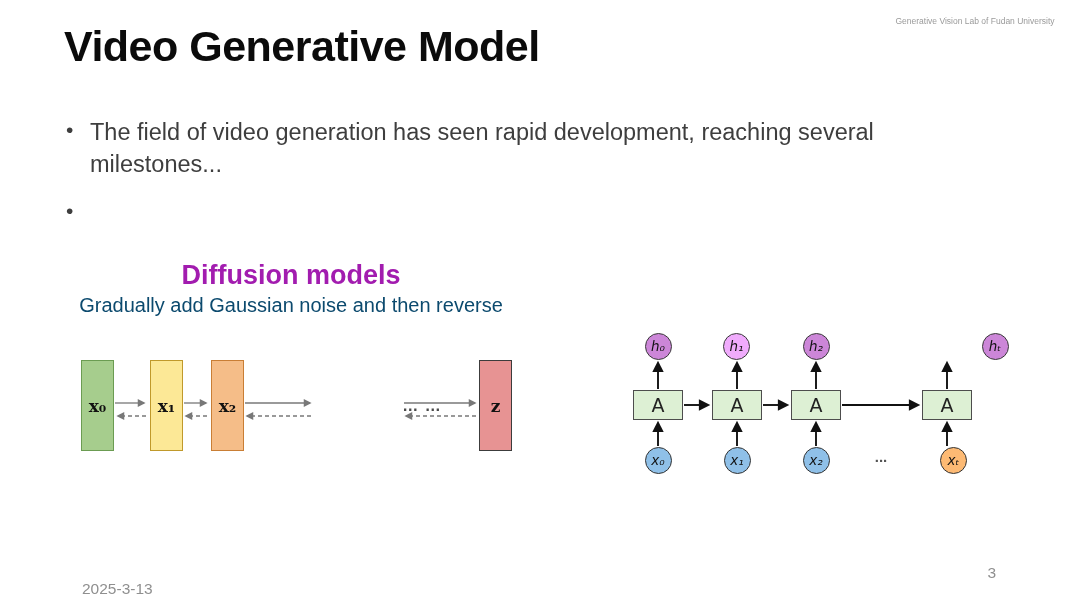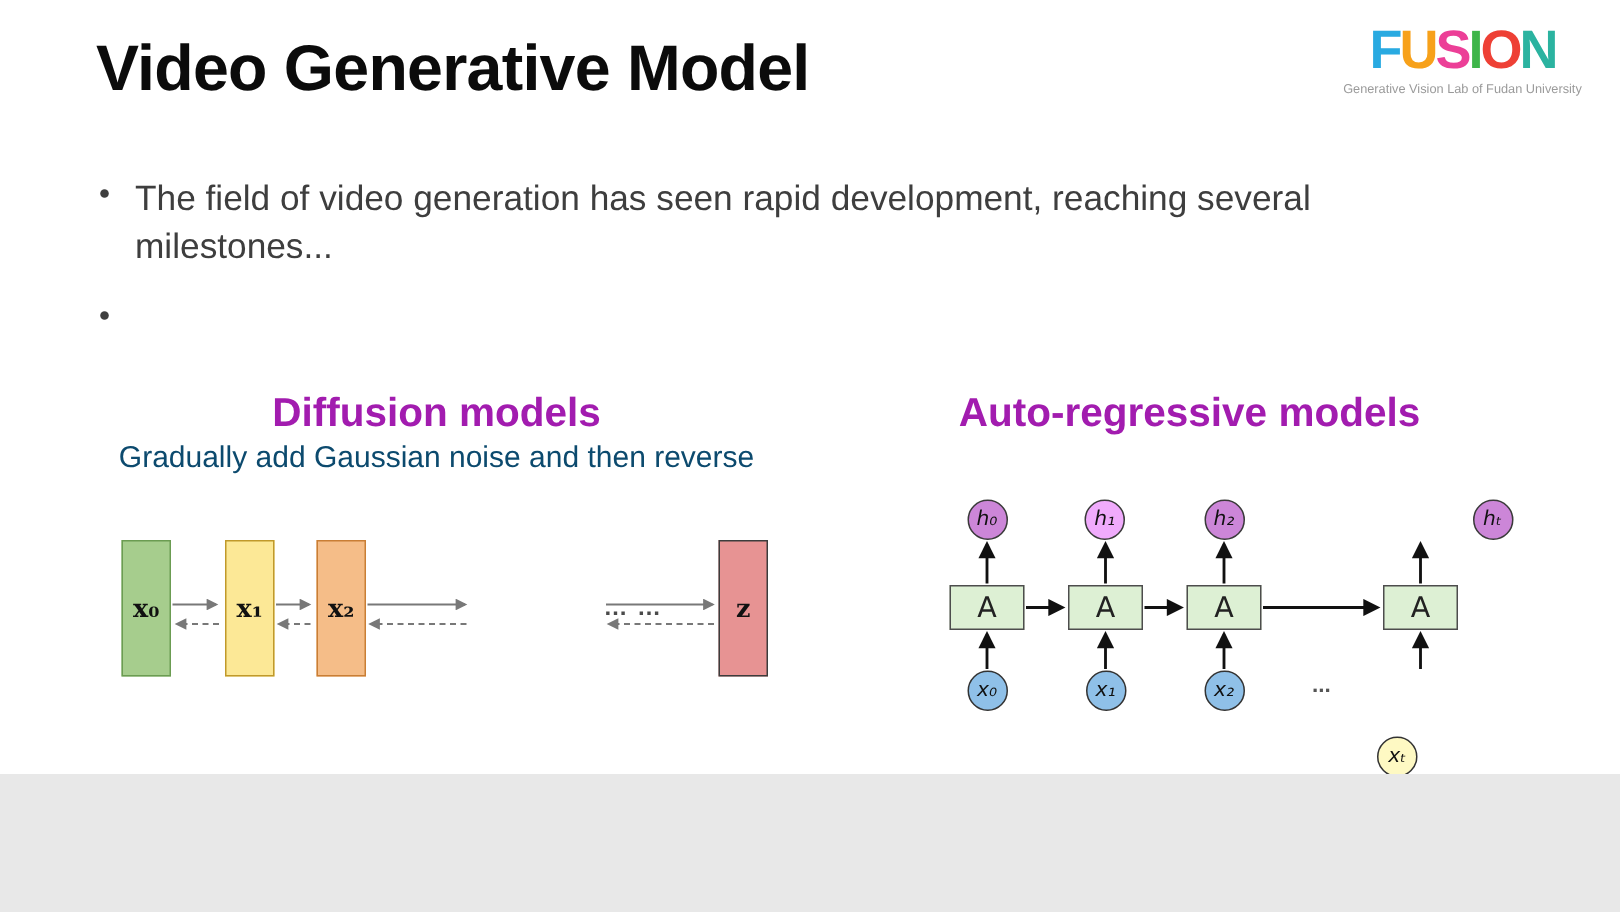--- a/index.html
+++ b/index.html
@@ -1,18 +1,18 @@
 <!DOCTYPE html>
 <html><head>
 <meta charset="utf-8">
 <style>
   * { margin:0; padding:0; box-sizing:border-box; }
   html,body { background:#e8e8e8; }
   .slide {
-    position:relative; width:1080px; height:516px; background:#ffffff;
+    position:relative; width:1080px; height:608px; background:#ffffff;
     font-family:"Liberation Sans", sans-serif; overflow:hidden; margin:0 auto;
   }
   
   .title {
     position:absolute; left:64px; top:22px; font-size:43px; font-weight:bold;
     letter-spacing:-0.5px; color:#0b0b0b;
   }
   
   .logo { position:absolute; right:20px; top:14px; width:170px; text-align:center; }
   .logo-word { font-size:36px; font-weight:800; letter-spacing:-2px; line-height:1.05; }
@@ -59,41 +59,39 @@
   .footer-page { position:absolute; right:84px; top:564px; font-size:15.5px; color:#8f8f8f; }
 </style>
 </head>
 <body>
 
 <div class="slide">
 
   <div class="title">Video Generative Model</div>
 
   <div class="logo">
-    <div class="logo-word"><span style="color: rgb(41, 170, 225);">F</span><span style="color: rgb(247, 161, 26);">U</span><span style="color: rgb(236, 63, 151);">S</span><span style="color: rgb(62, 181, 73);">I</span><span style="color: rgb(238, 64, 53);">O</span><span style="color: rgb(43, 179, 160);">N</span></div>
     <div class="logo-tagline">Generative Vision Lab of Fudan University</div>
   </div>
 
   <ul class="bullets">
     <li>
       <span class="dot">•</span>
       <span>The field of video generation has seen rapid development, reaching several milestones...</span>
     </li>
     <li>
       <span class="dot">•</span>
     </li>
   </ul>
 
   <div class="col-header left">
     <div class="hd">Diffusion models</div>
     <div class="sub">Gradually add Gaussian noise and then reverse</div>
   </div>
 
   <div class="col-header right">
-    <div class="hd">Auto-regressive models</div>
   </div>
 
   <div class="diff">
     <svg class="diff-svg" width="480" height="140">
       <defs>
         <marker id="ag" viewBox="0 0 10 10" refX="8" refY="5" markerWidth="7" markerHeight="6" orient="auto">
           <path d="M0,0 L10,5 L0,10 z" fill="#787878"></path>
         </marker>
       </defs>
       <g stroke="#787878" stroke-width="1.3">
@@ -176,21 +174,21 @@
 
     <div class="node" style="left: 24.5px; top: 116.5px; background-color: rgb(143, 192, 232); border-color: rgb(51, 51, 51);">
       <span>x₀</span>
     </div>
     <div class="node" style="left: 103.5px; top: 116.5px; background-color: rgb(143, 192, 232); border-color: rgb(51, 51, 51);">
       <span>x₁</span>
     </div>
     <div class="node" style="left: 182.5px; top: 116.5px; background-color: rgb(143, 192, 232); border-color: rgb(51, 51, 51);">
       <span>x₂</span>
     </div>
-    <div class="node" style="left: 298px; top: 116.5px; background-color: #fef9c3; border-color: rgb(51, 51, 51); margin-top: 44px;">
+    <div class="node" style="left: 320px; top: 116.5px; background-color: #fdba74; border-color: rgb(51, 51, 51);">
       <span>xₜ</span>
     </div>
 
     <div class="rnn-dots">...</div>
   </div>
 
   <div class="footer-date">2025-3-13</div>
   <div class="footer-page">3</div>
 
 </div>

